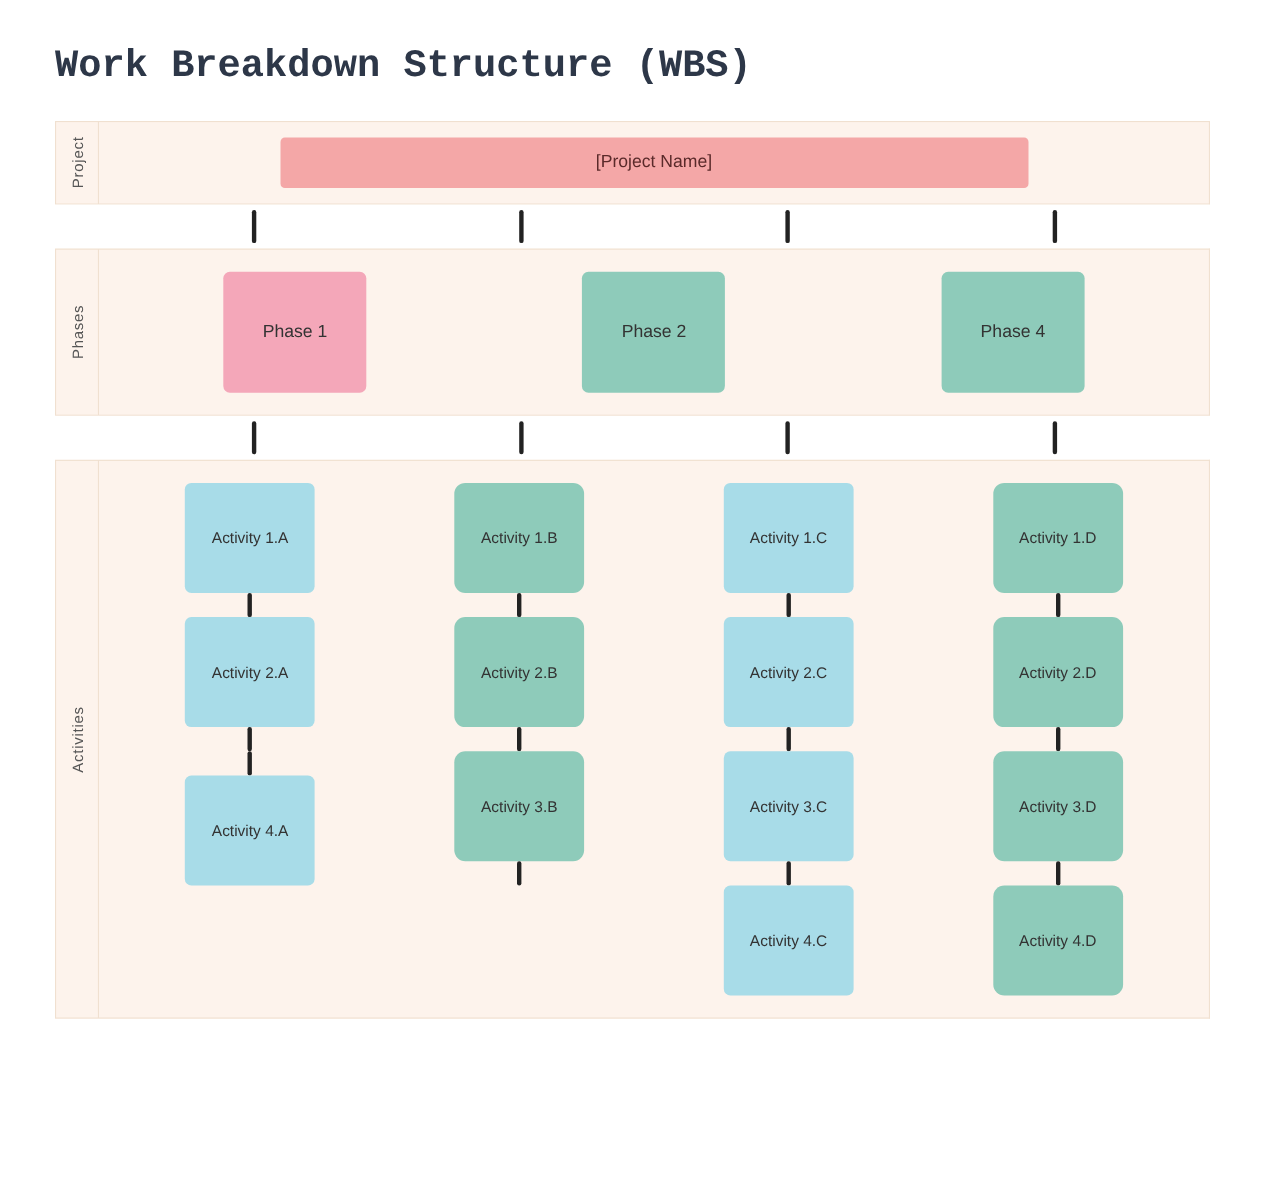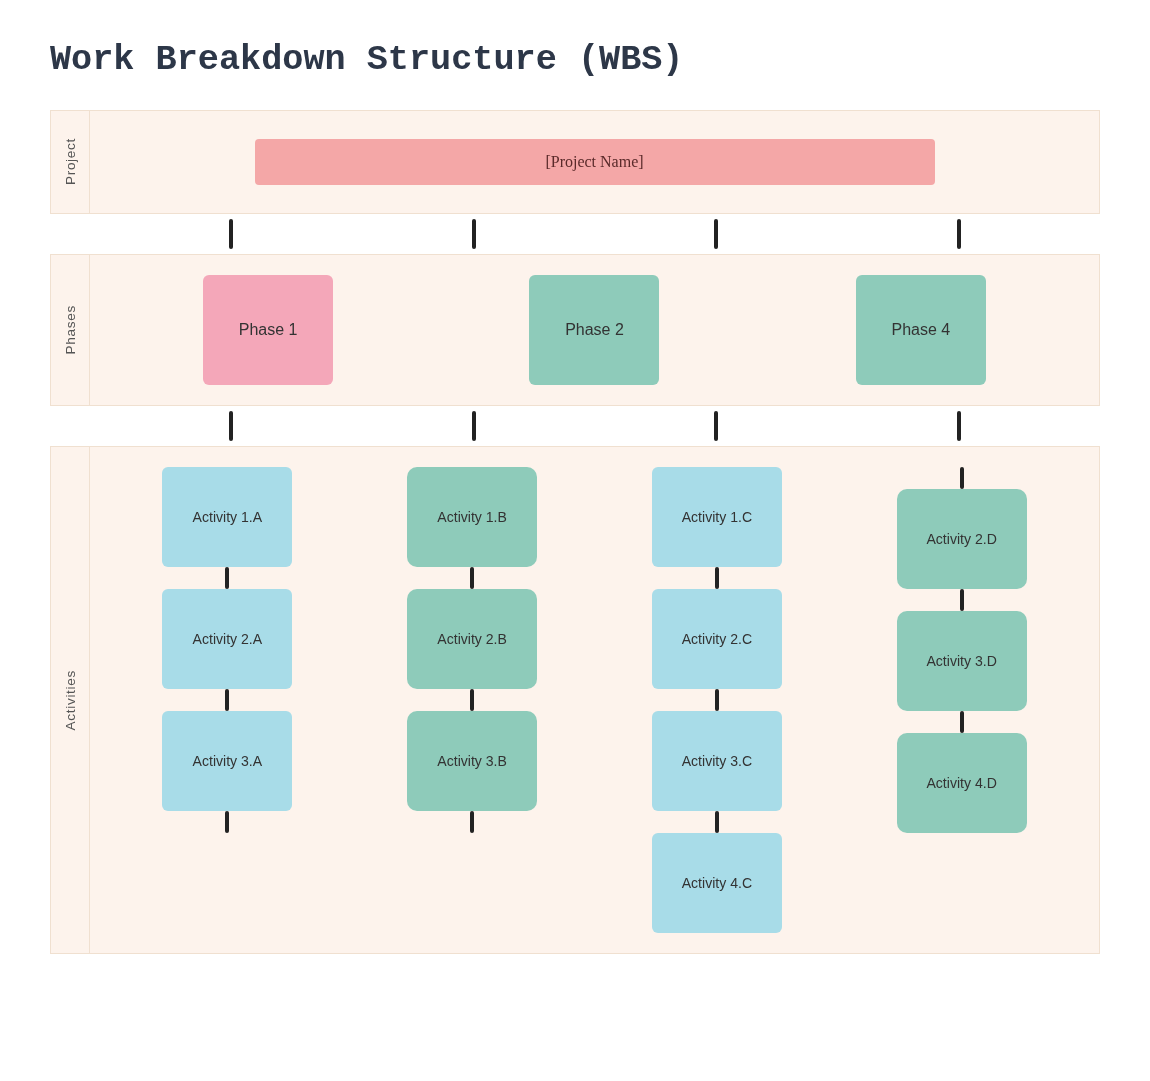--- a/index.html
+++ b/index.html
@@ -47,22 +47,21 @@
       background: #fdf3ec;
       border: 1px solid #f0e0d0;
       border-left: none;
       display: flex;
       align-items: center;
       justify-content: space-around;
       padding: 20px 20px;
     }
     
     .project-row .row-content {
-      padding: 28px 30px;
-      font-family: Liberation Serif, serif;
+      padding: 14px 30px;
     }
     .project-box {
       background: #f4a7a7;
       border-radius: 4px;
       padding: 14px 0;
       text-align: center;
       font-size: 1rem;
       color: #5a2a2a;
       width: 680px;
     }
@@ -115,21 +114,21 @@
       padding: 20px 20px;
     }
     .activity-column {
       display: flex;
       flex-direction: column;
       align-items: center;
       gap: 0;
       flex: 1;
     }
     .activity-box {
-      width: 130px;
+      width: 118px;
       height: 100px;
       border-radius: 6px;
       display: flex;
       align-items: center;
       justify-content: center;
       font-size: 0.88rem;
       color: #333;
       text-align: center;
     }
     .activity-blue { background: #a8dce8; }
@@ -193,22 +192,22 @@
     <div class="row-label">
       <span>Activities</span>
     </div>
     <div class="row-content">
 
       <div class="activity-column">
         <div class="activity-box activity-blue">Activity 1.A</div>
         <div class="activity-connector"></div>
         <div class="activity-box activity-blue">Activity 2.A</div>
         <div class="activity-connector"></div>
-        <div class="activity-box activity-blue">Activity 3.A</div>
-        <div class="activity-connector"></div>
+        <div class="activity-connector"></div>
+        <div class="activity-box activity-blue">Activity 4.A</div>
       </div>
 
       <div class="activity-column">
         <div class="activity-box activity-green">Activity 1.B</div>
         <div class="activity-connector"></div>
         <div class="activity-box activity-green">Activity 2.B</div>
         <div class="activity-connector"></div>
         <div class="activity-box activity-green">Activity 3.B</div>
         <div class="activity-connector"></div>
       </div>
@@ -217,20 +216,21 @@
         <div class="activity-box activity-blue">Activity 1.C</div>
         <div class="activity-connector"></div>
         <div class="activity-box activity-blue">Activity 2.C</div>
         <div class="activity-connector"></div>
         <div class="activity-box activity-blue">Activity 3.C</div>
         <div class="activity-connector"></div>
         <div class="activity-box activity-blue">Activity 4.C</div>
       </div>
 
       <div class="activity-column">
+        <div class="activity-box activity-green">Activity 1.D</div>
         <div class="activity-connector"></div>
         <div class="activity-box activity-green">Activity 2.D</div>
         <div class="activity-connector"></div>
         <div class="activity-box activity-green">Activity 3.D</div>
         <div class="activity-connector"></div>
         <div class="activity-box activity-green">Activity 4.D</div>
       </div>
 
     </div>
   </div>

